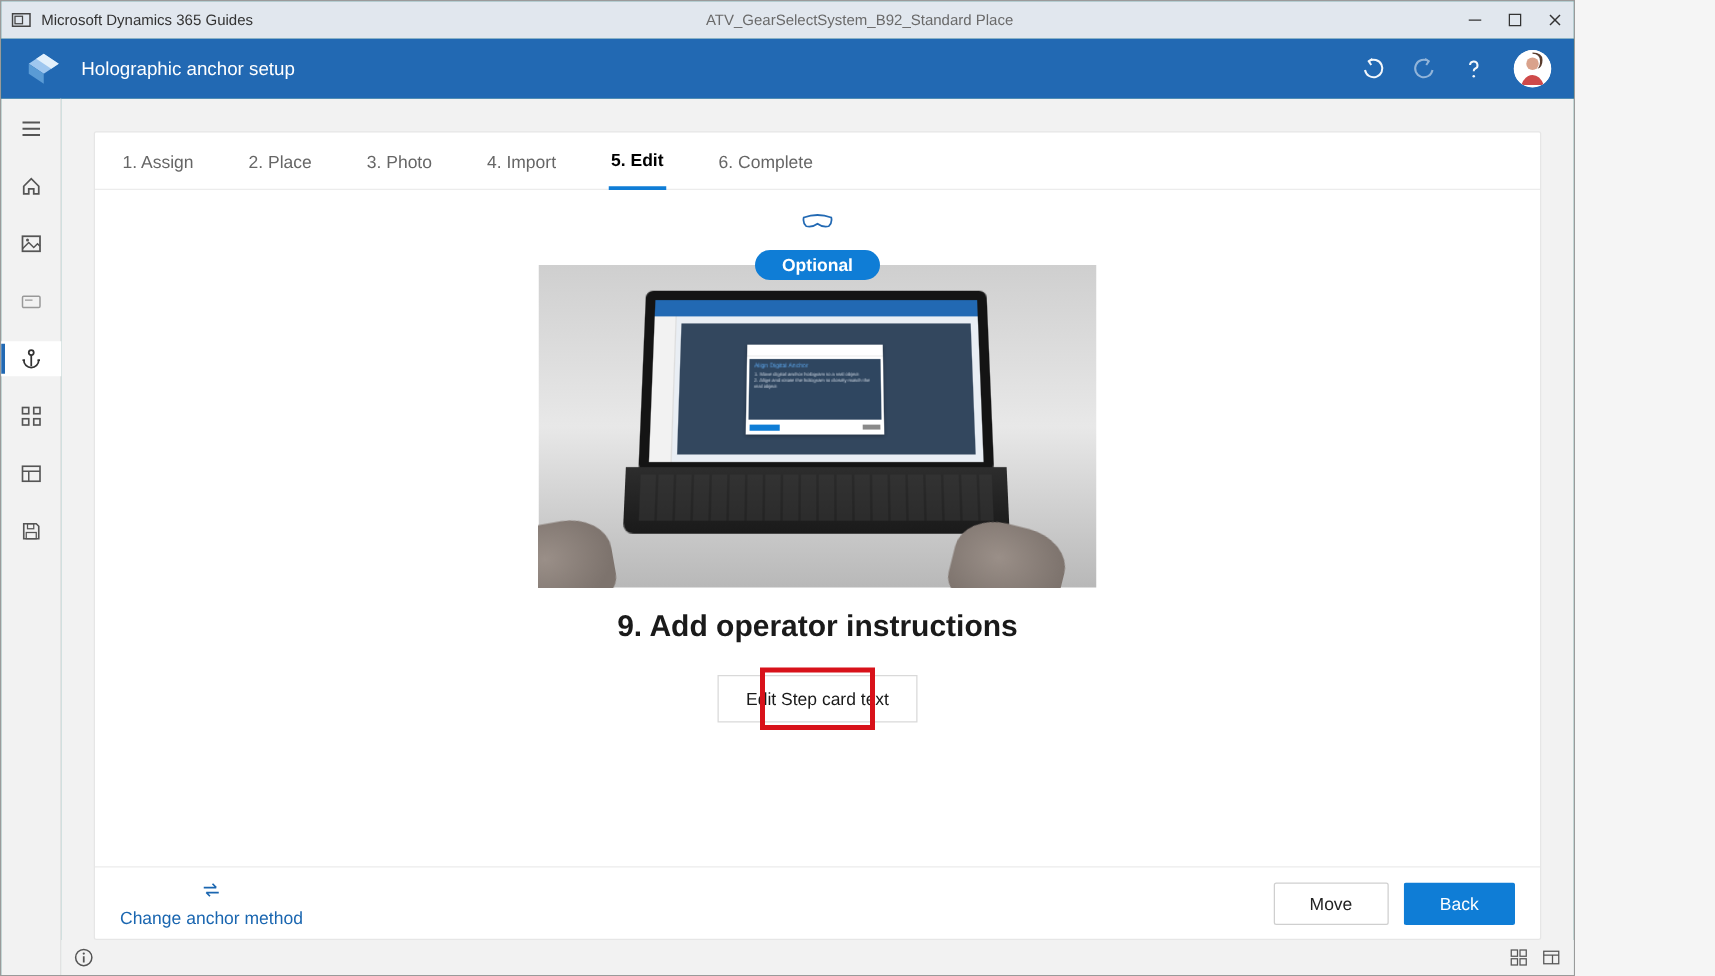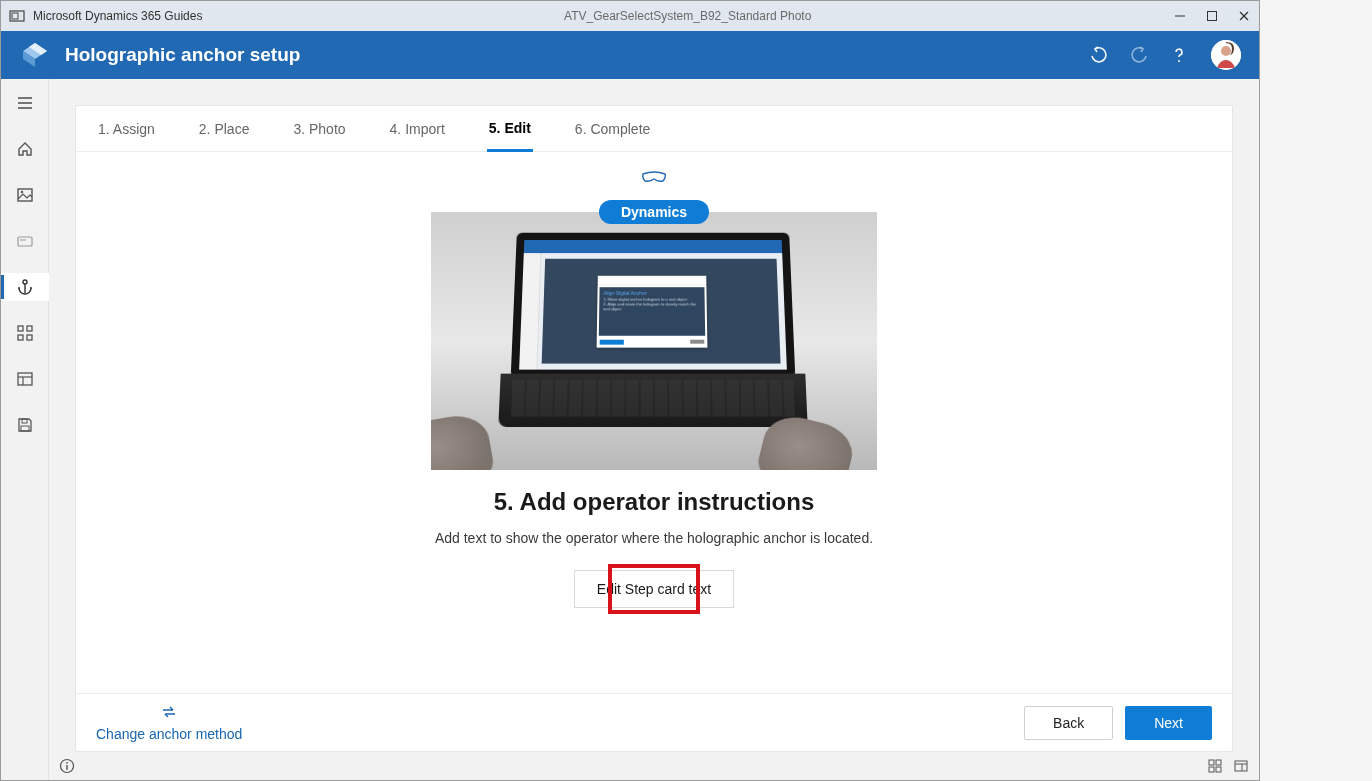--- a/index.html
+++ b/index.html
@@ -6,21 +6,21 @@
   html, body { width: 1372px; height: 781px; font-family: "Segoe UI", Arial, sans-serif; background: #f5f5f5; overflow: hidden; }
   .window { width: 1260px; height: 781px; border: 1px solid #9a9a9a; background: #0f766e; display: flex; flex-direction: column; position: relative; }
   .titlebar { height: 30px; background: #e1e7ee; display: flex; align-items: center; padding: 0 8px; font-size: 12px; color: #333; }
   .titlebar .app-icon { width: 16px; height: 16px; margin-right: 8px; }
   .titlebar .app-title { font-weight: 400; }
   .titlebar .doc-title { flex: 1; text-align: center; color: #6a6a6a; }
   .titlebar .win-controls { display: flex; gap: 18px; align-items: center; }
   .titlebar .win-controls .wc { width: 14px; height: 14px; display: flex; align-items: center; justify-content: center; color: #333; cursor: pointer; }
   .headerbar { height: 48px; background: #2269b3; color: #fff; display: flex; align-items: center; padding: 0 18px; }
   .headerbar .logo { width: 32px; height: 32px; margin-right: 14px; }
-  .headerbar .pg-title { font-size: 19px; font-weight: 700; flex: 1; }
+  .headerbar .pg-title { font-size: 15px; font-weight: 400; flex: 1; }
   .headerbar .hicons { display: flex; gap: 12px; align-items: center; }
   .headerbar .hicons .hicon { width: 28px; height: 28px; display:flex; align-items:center; justify-content:center; cursor:pointer; opacity:0.95; }
   .headerbar .avatar { width: 30px; height: 30px; border-radius: 50%; background: #fff; margin-left: 6px; overflow:hidden; display:flex; align-items:center; justify-content:center;}
   .body { flex:1; display:flex; min-height:0; }
   .sidebar { width: 48px; background: #f2f2f2; border-right: 1px solid #e2e2e2; display:flex; flex-direction:column; align-items:center; padding-top:10px; gap:18px; }
   .sidebar .sitem { width: 48px; height: 28px; display:flex; align-items:center; justify-content:center; cursor:pointer; color:#4a4a4a; position:relative;}
   .sidebar .sitem.active { background:#fff; }
   .sidebar .sitem.active::before { content:""; position:absolute; left:0; top:2px; bottom:2px; width:3px; background:#2269b3; }
   .content { flex:1; background:#f2f2f2; display:flex; flex-direction:column; position:relative; }
   .card { margin:26px 26px 0 26px; flex:1; background:#fff; border:1px solid #e6e6e6; border-radius:2px; display:flex; flex-direction:column; }
@@ -71,21 +71,21 @@
 <div class="window">
 
   <div class="titlebar">
     <span class="app-icon">
       <svg viewBox="0 0 16 16" width="16" height="16">
           <rect x="1" y="3" width="14" height="10" fill="none" stroke="#444" stroke-width="1.2"></rect>
           <rect x="3" y="5" width="6" height="6" fill="none" stroke="#444" stroke-width="1"></rect>
         </svg>
     </span>
     <span class="app-title">Microsoft Dynamics 365 Guides</span>
-    <span class="doc-title">ATV_GearSelectSystem_B92_Standard Photo</span>
+    <span class="doc-title">ATV_GearSelectSystem_B92_Standard Place</span>
     <div class="win-controls">
       <span class="wc">
           <svg width="12" height="12" viewBox="0 0 12 12">
             <line x1="1" y1="6" x2="11" y2="6" stroke="#333" stroke-width="1"></line>
           </svg>
         </span>
       <span class="wc">
           <svg width="12" height="12" viewBox="0 0 12 12">
             <rect x="1.5" y="1.5" width="9" height="9" fill="none" stroke="#333" stroke-width="1"></rect>
           </svg>
@@ -210,21 +210,21 @@
           <div class="tab active">5. Edit</div>
           <div class="tab">6. Complete</div>
         </div>
 
         <div class="main">
           <span class="goggle">
             <svg viewBox="0 0 26 14" width="26" height="14">
                 <path d="M2 4 Q13 0 24 4 Q25 8 22 11 Q17 12 13 9 Q9 12 4 11 Q1 8 2 4 Z" fill="none" stroke="#2269b3" stroke-width="1.4"></path>
               </svg>
           </span>
-          <div class="pill">Dynamics</div>
+          <div class="pill">Optional</div>
           <div class="hero">
             <div class="laptop">
               <div class="screen">
                 <div class="winbar"></div>
                 <div class="appbody">
                   <div class="sidebar2"></div>
                   <div class="inner"></div>
                   <div class="dialog">
                     <div class="dhdr"></div>
                     <div class="dbody">
@@ -237,39 +237,38 @@
                         <span class="dlnk"></span>
                       </div>
                   </div>
                 </div>
               </div>
               <div class="keyb"></div>
             </div>
             <div class="hand left"></div>
             <div class="hand right"></div>
           </div>
-          <div class="h-title">5. Add operator instructions</div>
-          <div class="h-sub">Add text to show the operator where the holographic anchor is located.</div>
+          <div class="h-title">9. Add operator instructions</div>
           <div class="editbtn-wrap">
             <button class="editbtn">Edit Step card text</button>
             <div class="redbox"></div>
           </div>
         </div>
 
         <div class="footerbar">
           <div class="changelink">
             <svg width="16" height="16" viewBox="0 0 16 16">
                 <path d="M2 6 H12 M12 6 L9 3" fill="none" stroke="#1a66b0" stroke-width="1.4"></path>
                 <path d="M14 10 H4 M4 10 L7 13" fill="none" stroke="#1a66b0" stroke-width="1.4"></path>
               </svg>
             <span>Change anchor method</span>
           </div>
           <div class="fbtns">
-            <button class="btn btn-back">Back</button>
-            <button class="btn btn-next">Next</button>
+            <button class="btn btn-back">Move</button>
+            <button class="btn btn-next">Back</button>
           </div>
         </div>
       </div>
 
       <div class="statusbar">
         <span>
             <svg width="16" height="16" viewBox="0 0 16 16">
               <circle cx="8" cy="8" r="6.5" fill="none" stroke="#555" stroke-width="1.2"></circle>
               <line x1="8" y1="7" x2="8" y2="12" stroke="#555" stroke-width="1.4"></line>
               <circle cx="8" cy="4.8" r="0.9" fill="#555"></circle>

